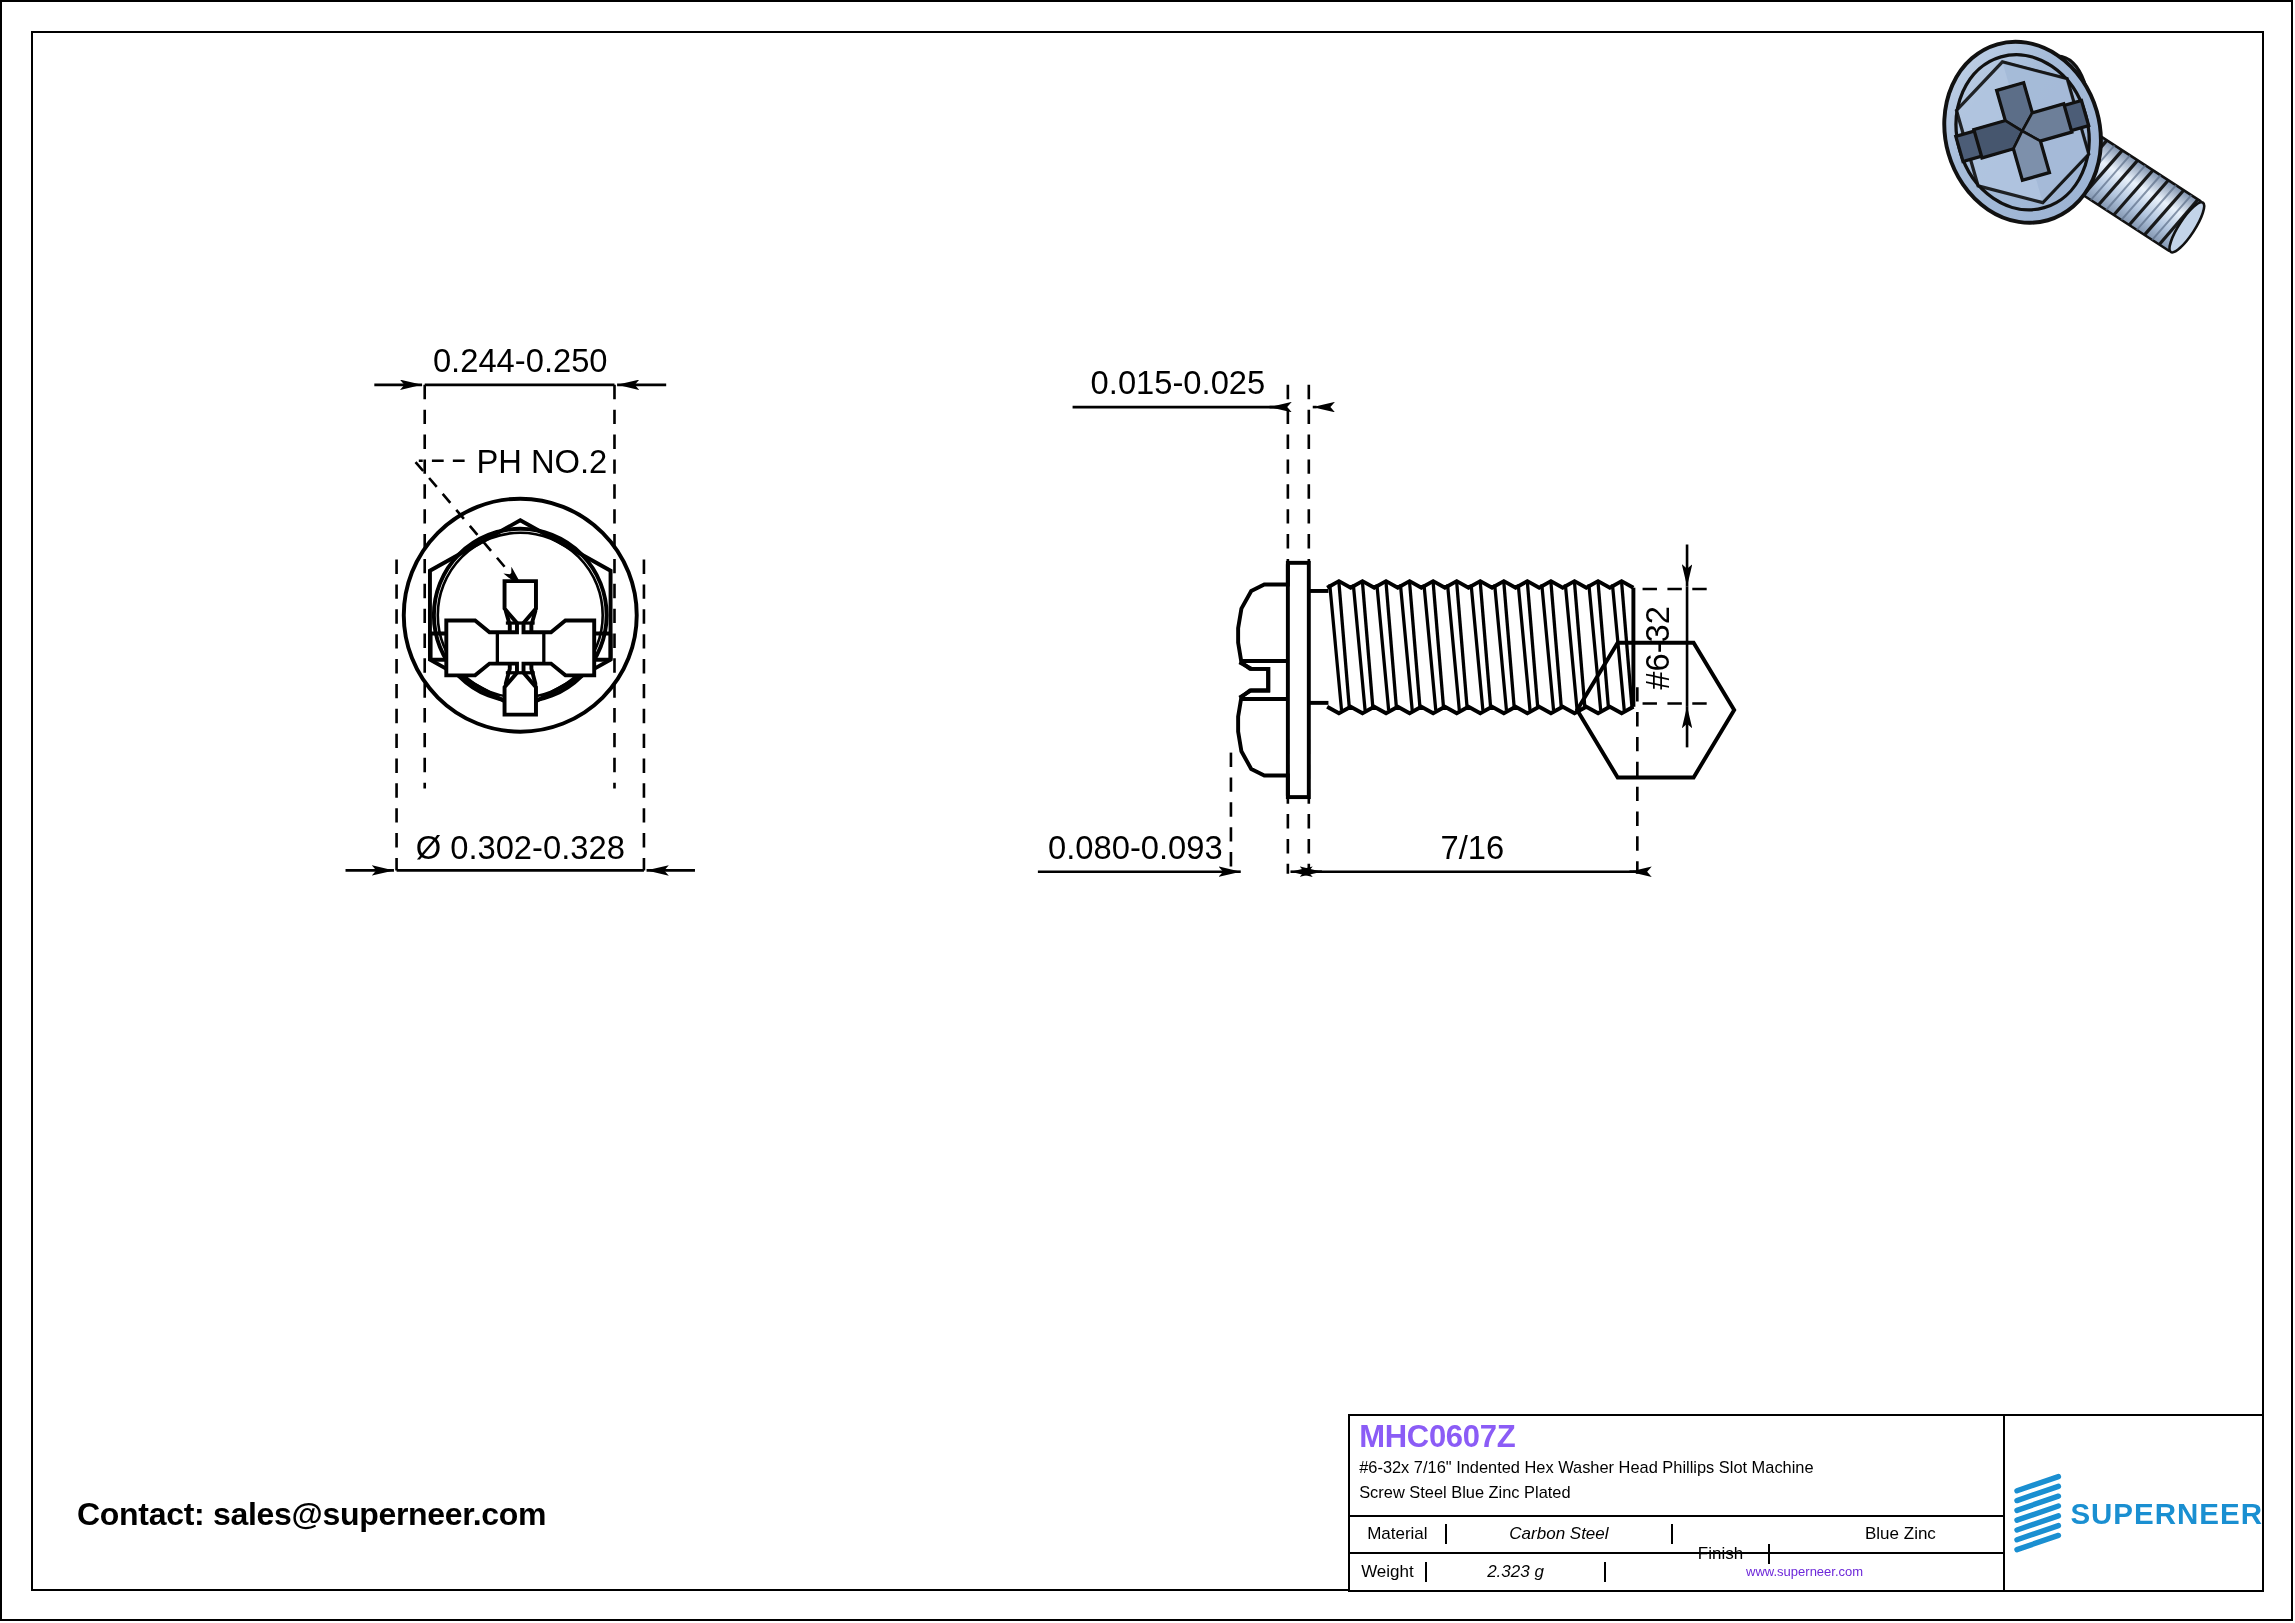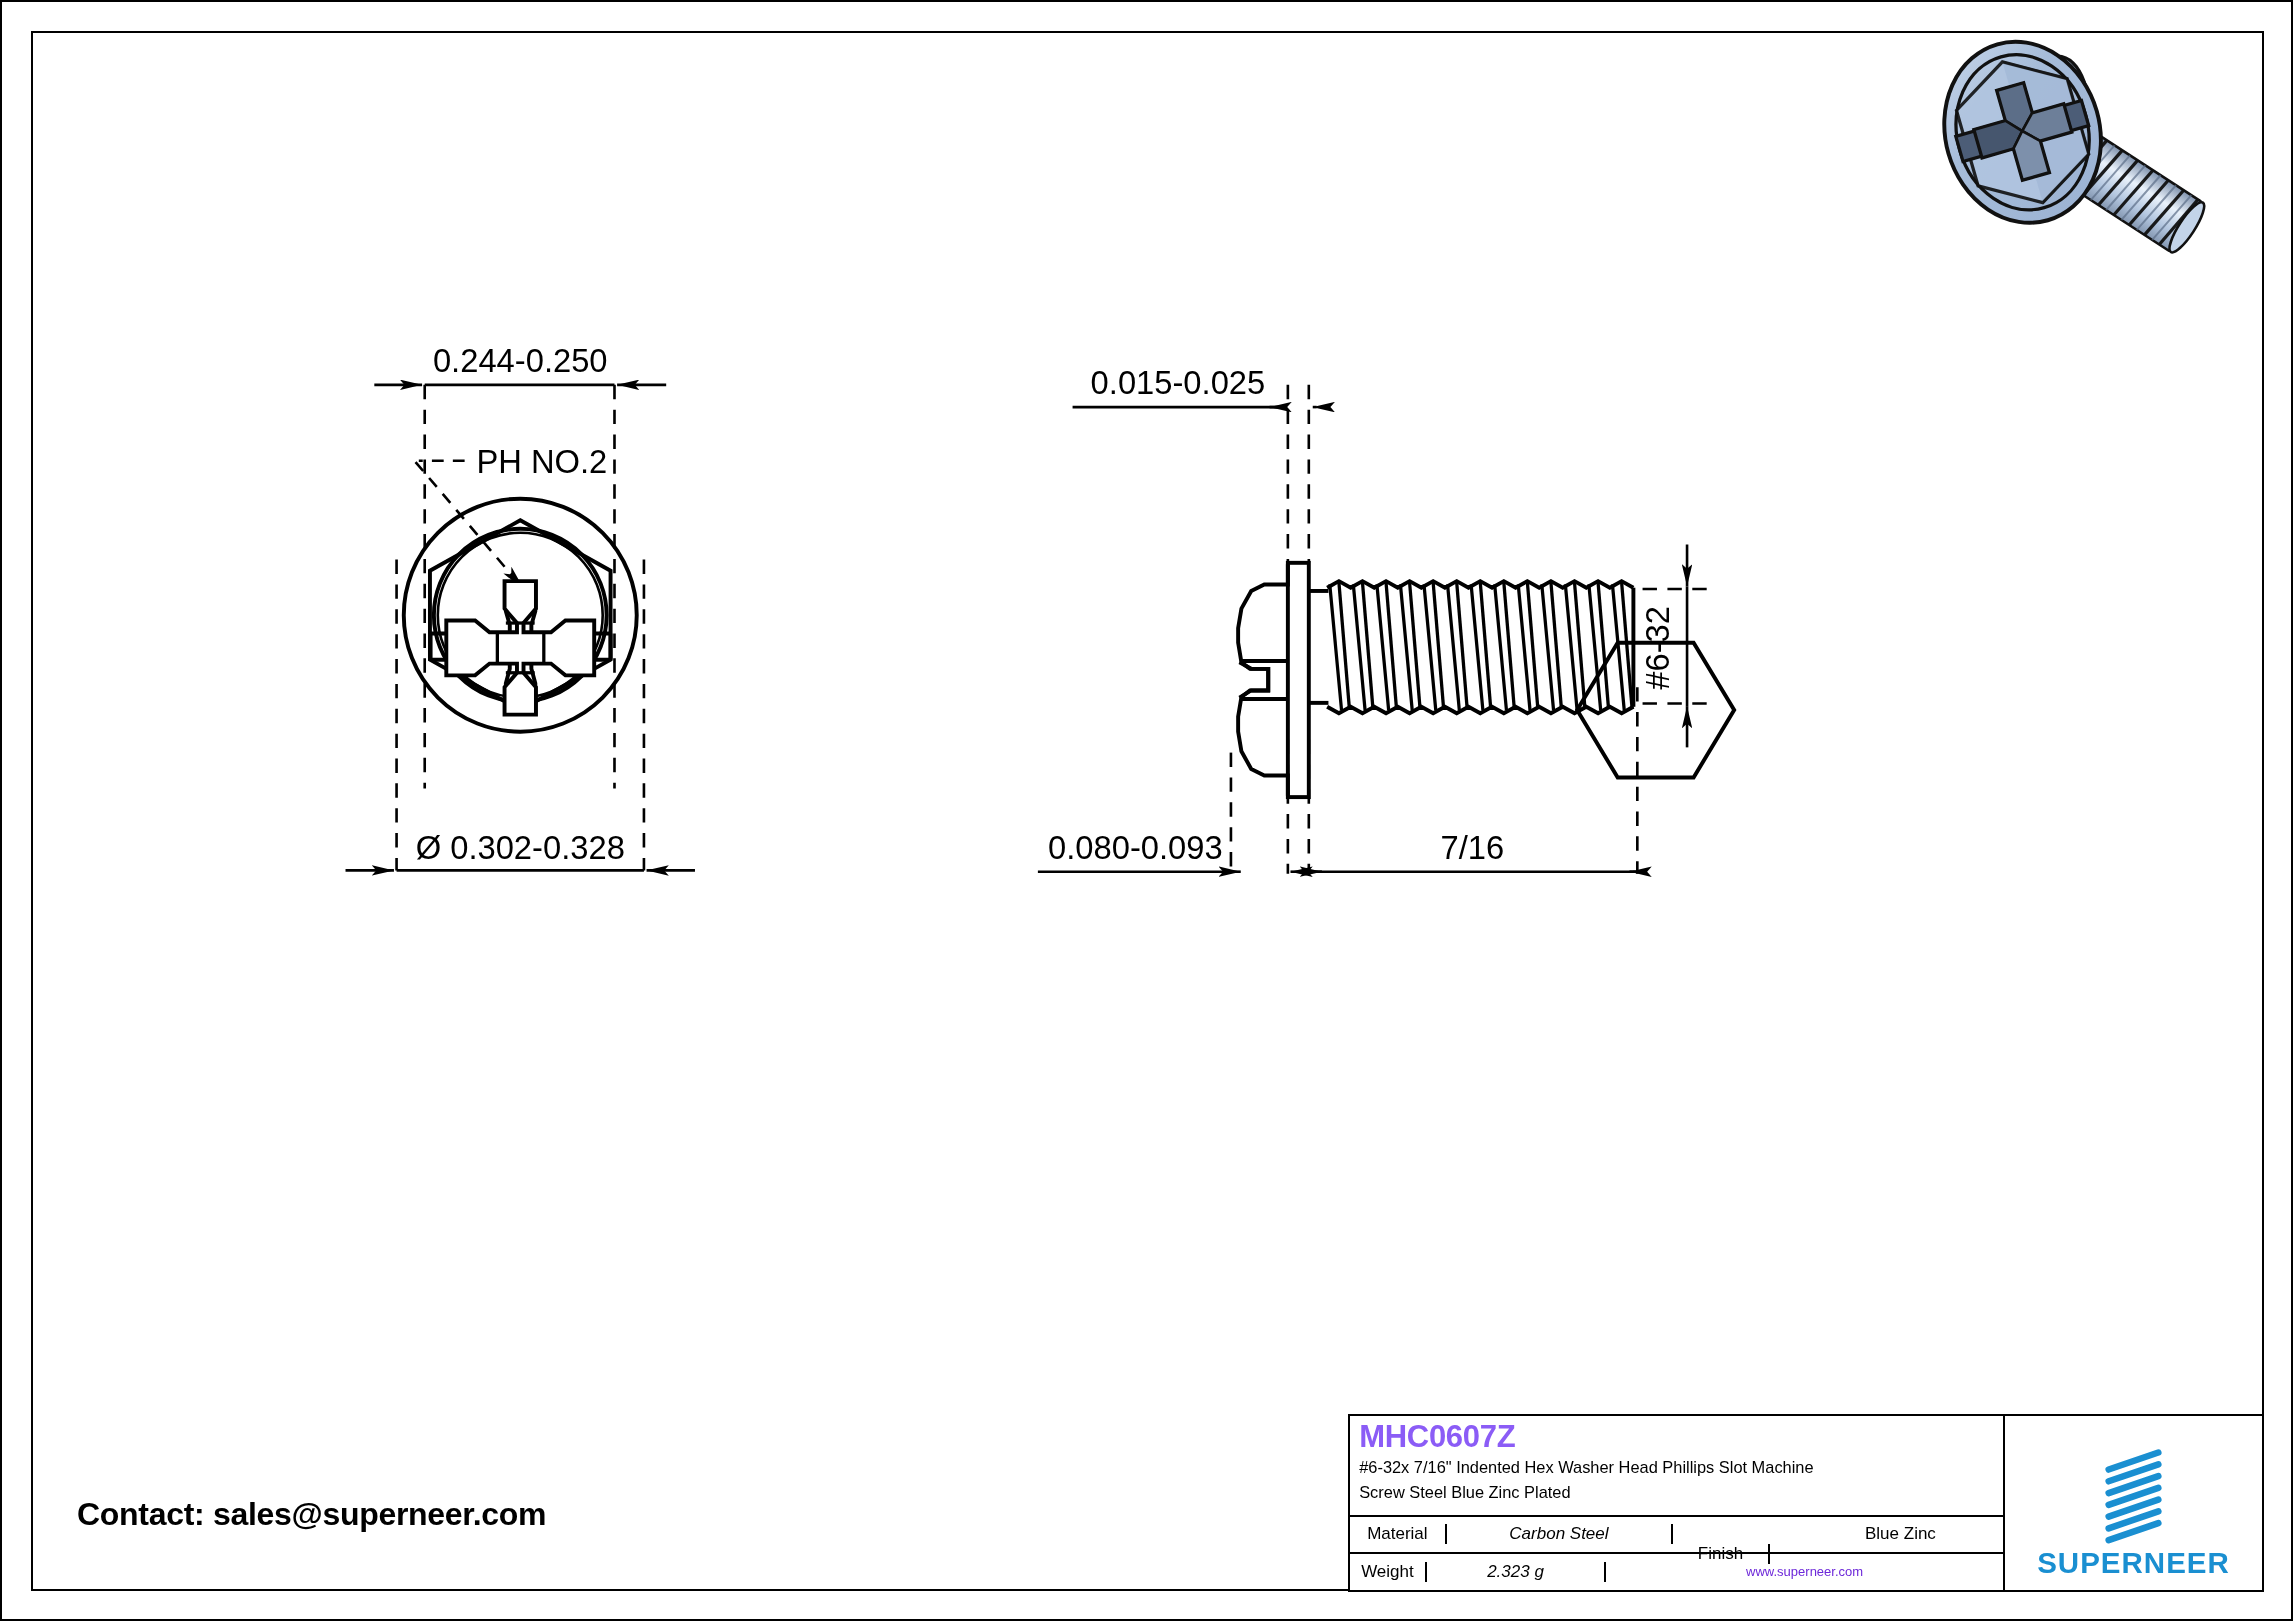--- a/index.html
+++ b/index.html
@@ -121,21 +121,21 @@
   .c-lbl2  { width: 105px; margin-top: 40px; }
   .c-val2  { width: 223px; margin-left: 28px; }
   .c-web   { width: 546px; }
   .tb-link { color: #6d28d9; font-size: 13px; }
   
   .tb-logo {
     width: 258px;
     height: 100%;
     box-sizing: border-box;
     display: flex;
-    flex-direction: column;
+    flex-direction: row;
     align-items: center;
     justify-content: center;
     padding-top: 18px;
   }
   .logo-mark {
     width: 79px;
     height: 98px;
   }
   .logo-word {
     font-size: 29.5px;

